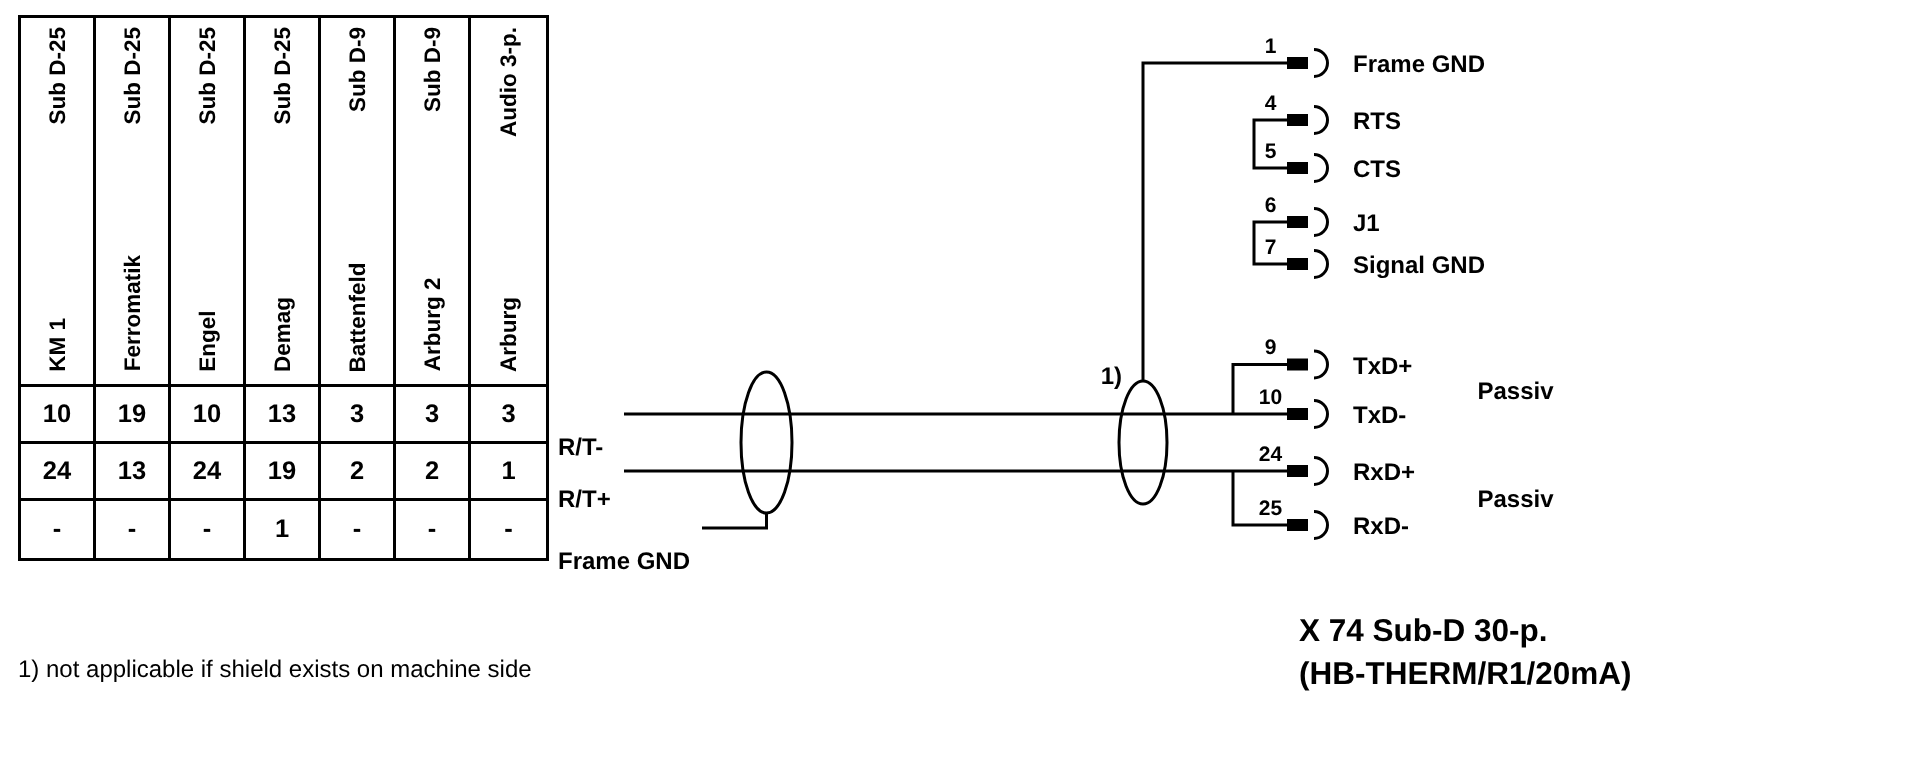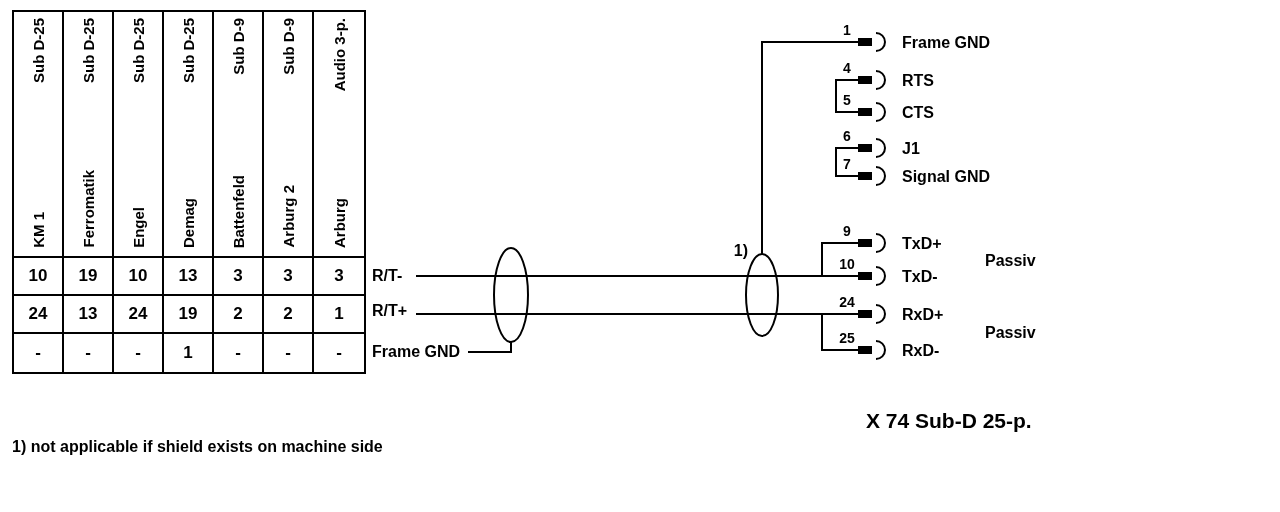--- a/index.html
+++ b/index.html
@@ -35,37 +35,37 @@
     font-weight:bold; font-size:15px; white-space:nowrap;
   }
   .dcell {
     display:flex; align-items:center; justify-content:center;
     font-weight:bold; font-size:17px;
   }
 
   
   .row-label {
     position:absolute; left:372px; height:18px; line-height:18px;
-    font-weight:bold; font-size:16px; white-space:nowrap;
+    font-weight:bold; font-size:16px; white-space:nowrap;margin-top:23px;
   }
 
   
   .wiring { position:absolute; left:0; top:0; }
   .wire { stroke:#000; stroke-width:2; fill:none; }
   .contact { fill:#000; stroke:none; }
   .wiring text { font-family:"Liberation Sans", sans-serif; font-weight:bold; fill:#000; }
   .pin-num { font-size:14px; }
   .pin-label { font-size:16px; }
   .passiv { font-size:16px; }
   .note-ref { font-size:16px; }
 
   
   .note {
     position:absolute; left:12px; top:438px;
-    font-weight:bold; font-size:16px; white-space:nowrap;
+    font-weight:normal; font-size:16px; white-space:nowrap;
   }
   .conn-title {
     position:absolute; left:866px; top:406px;
     font-weight:bold; font-size:21px; line-height:29px; white-space:nowrap;
   }
 </style>
 </head>
 <body>
 
 <div class="canvas">
@@ -210,16 +210,17 @@
       <text class="pin-label" x="902" y="356">RxD-</text>
     </g>
 
     <text class="passiv" x="985" y="266">Passiv</text>
     <text class="passiv" x="985" y="338">Passiv</text>
   </svg>
 
   <div class="note">1) not applicable if shield exists on machine side</div>
 
   <div class="conn-title">
-    <div>X 74 Sub-D 25-p.</div>
+    <div>X 74 Sub-D 30-p.</div>
+    <div>(HB-THERM/R1/20mA)</div>
   </div>
 
 </div>
 
 </body></html>

